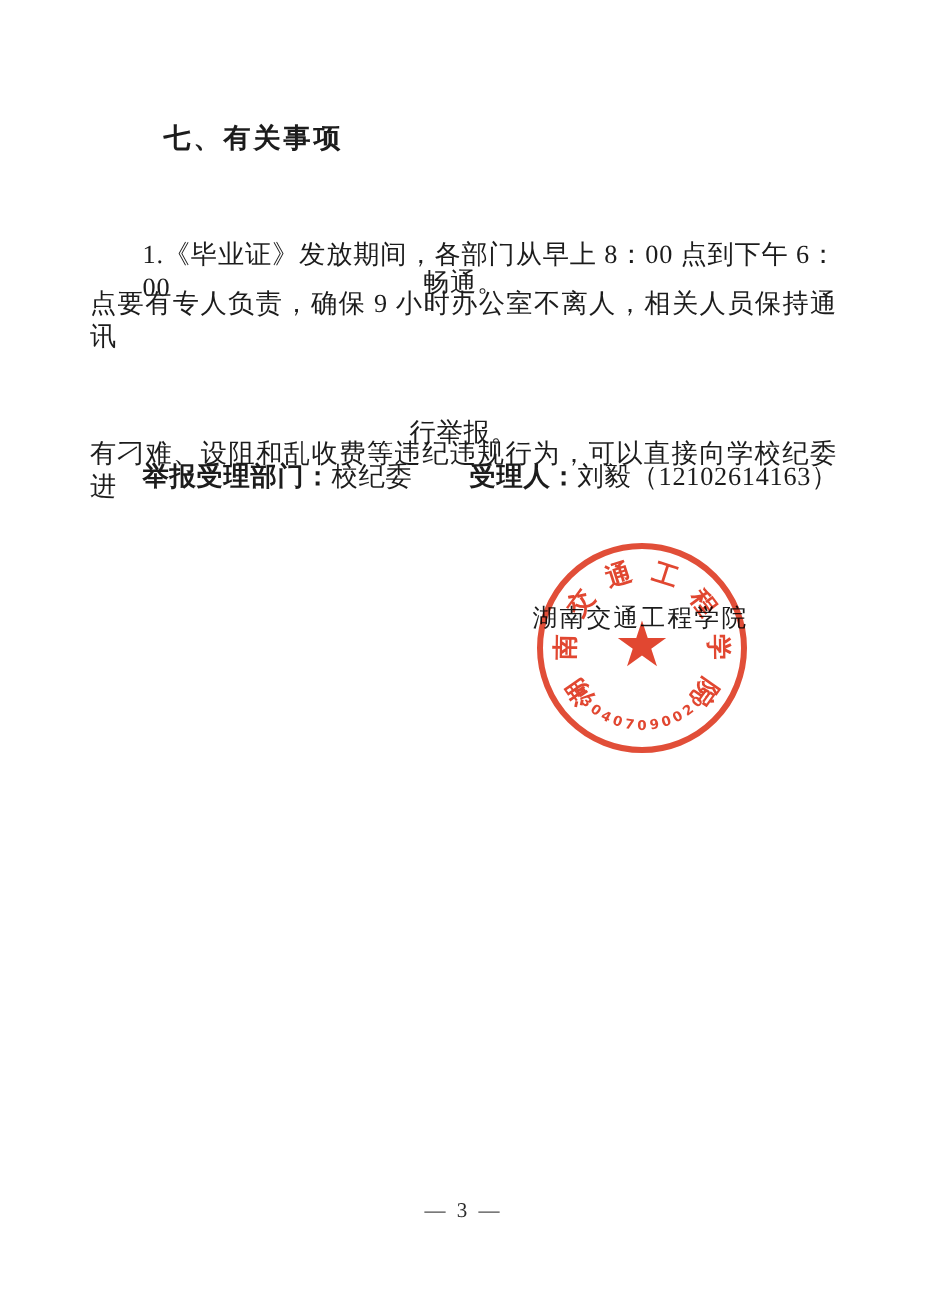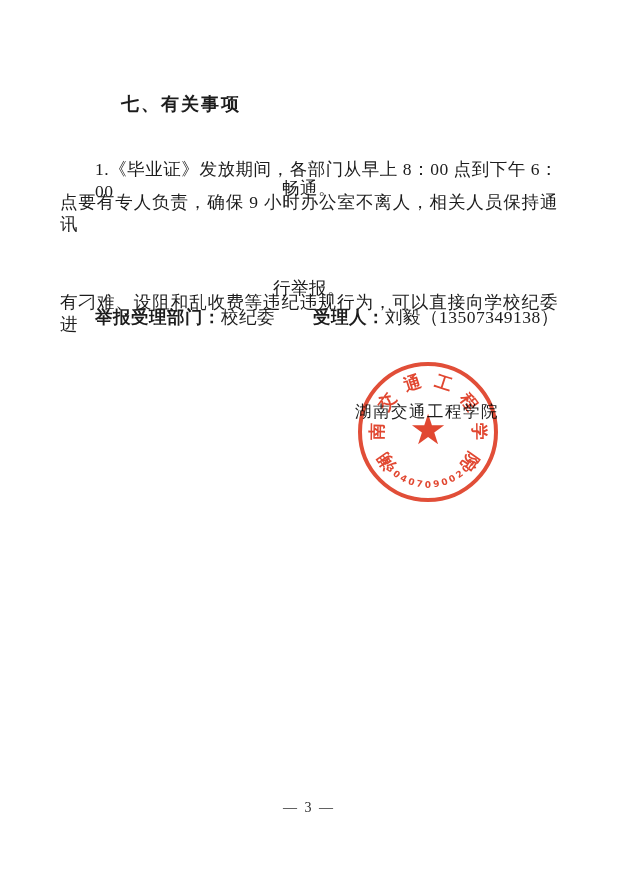--- a/index.html
+++ b/index.html
@@ -1,21 +1,21 @@
 <!DOCTYPE html>
 <html><head>
 <meta charset="utf-8">
 <style>
   html,body { margin:0; padding:0; background:#ffffff; }
   .page {
     position:relative; width:618px; height:869px; background:#ffffff;
     font-family:"Liberation Serif", serif; color:#1c1c1c; overflow:hidden;
   }
   .heading {
-    position:absolute; left:105px; top:76px; margin:16px;
+    position:absolute; left:105px; top:76px; margin:4px;
     font-family:"Liberation Sans", sans-serif; font-weight:bold;
     font-size:18px; letter-spacing:2px; white-space:nowrap;
   }
   .bline {
     position:absolute; left:60px; width:498px; box-sizing:border-box;
     font-size:17.5px; line-height:22px; letter-spacing:0.5px;text-align:center;
   }
   .bline.just { text-align:justify; text-align-last:justify;margin-top:48px; }
   .bline.ind  { padding-left:35px; }
   .report-line {
@@ -74,21 +74,21 @@
   <h2 class="heading">七、有关事项</h2>
 
   <div class="bline ind just" style="top:110px">1.《毕业证》发放期间，各部门从早上 8：00 点到下午 6：00</div>
   <div class="bline just" style="top:143px">点要有专人负责，确保 9 小时办公室不离人，相关人员保持通讯</div>
   <div class="bline" style="top:177px">畅通。</div>
 
   <div class="bline" style="top:277px">行举报。</div>
   <div class="bline just" style="top:243px">有刁难、设阻和乱收费等违纪违规行为，可以直接向学校纪委进</div>
 
   <div class="report-line">
-    <span class="blabel">举报受理部门：</span><span>校纪委</span><span class="gap"></span><span class="blabel">受理人：</span><span>刘毅（13507349138）</span>
+    <span class="blabel">举报受理部门：</span><span>校纪委</span><span class="gap"></span><span class="blabel">受理人：</span><span>刘毅（12102614163）</span>
   </div>
 
   <div class="seal">
     <div class="seal-ring"></div>
     <div class="seal-star">★</div>
     <div>
         <span class="arc-char" style="transform: translate(-50%, -50%) rotate(-125deg) translateY(-51px); color: rgb(223, 58, 34);">湖</span>
         <span class="arc-char" style="transform: translate(-50%, -50%) rotate(-89.2857deg) translateY(-51px); color: rgb(223, 58, 34);">南</span>
         <span class="arc-char" style="transform: translate(-50%, -50%) rotate(-53.5714deg) translateY(-51px); color: rgb(223, 58, 34);">交</span>
         <span class="arc-char" style="transform: translate(-50%, -50%) rotate(-17.8571deg) translateY(-51px); color: rgb(223, 58, 34);">通</span>

